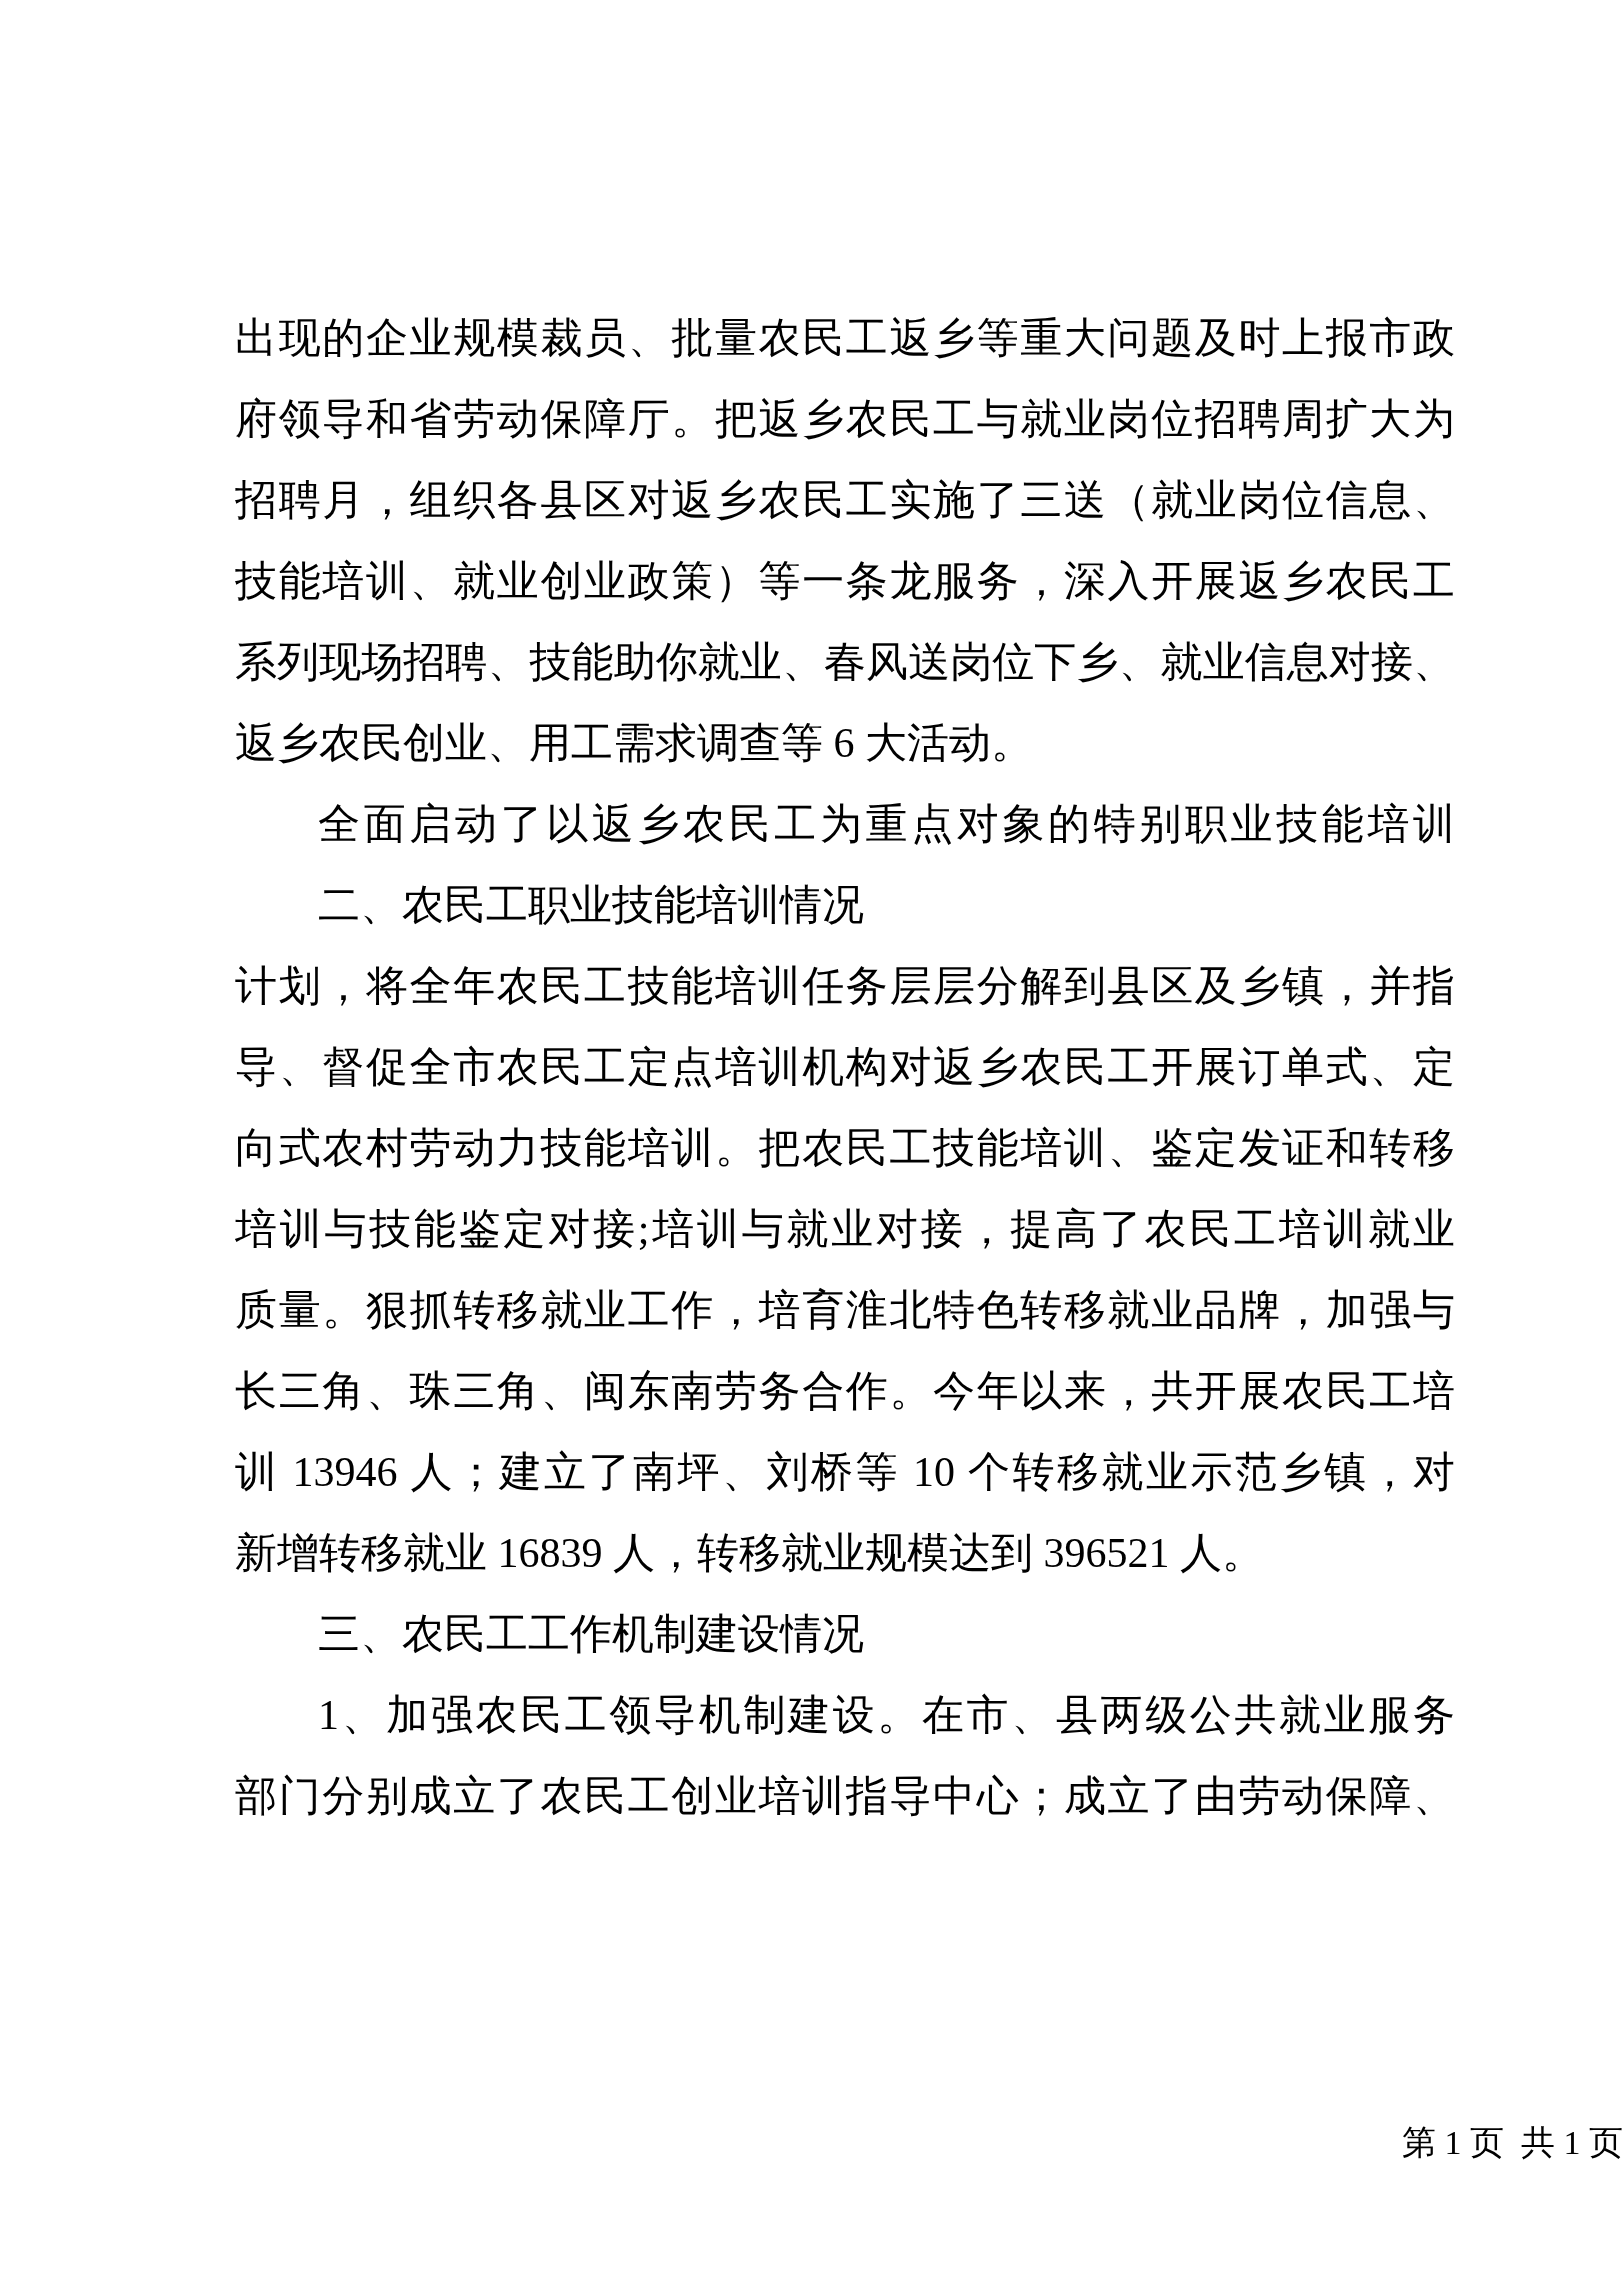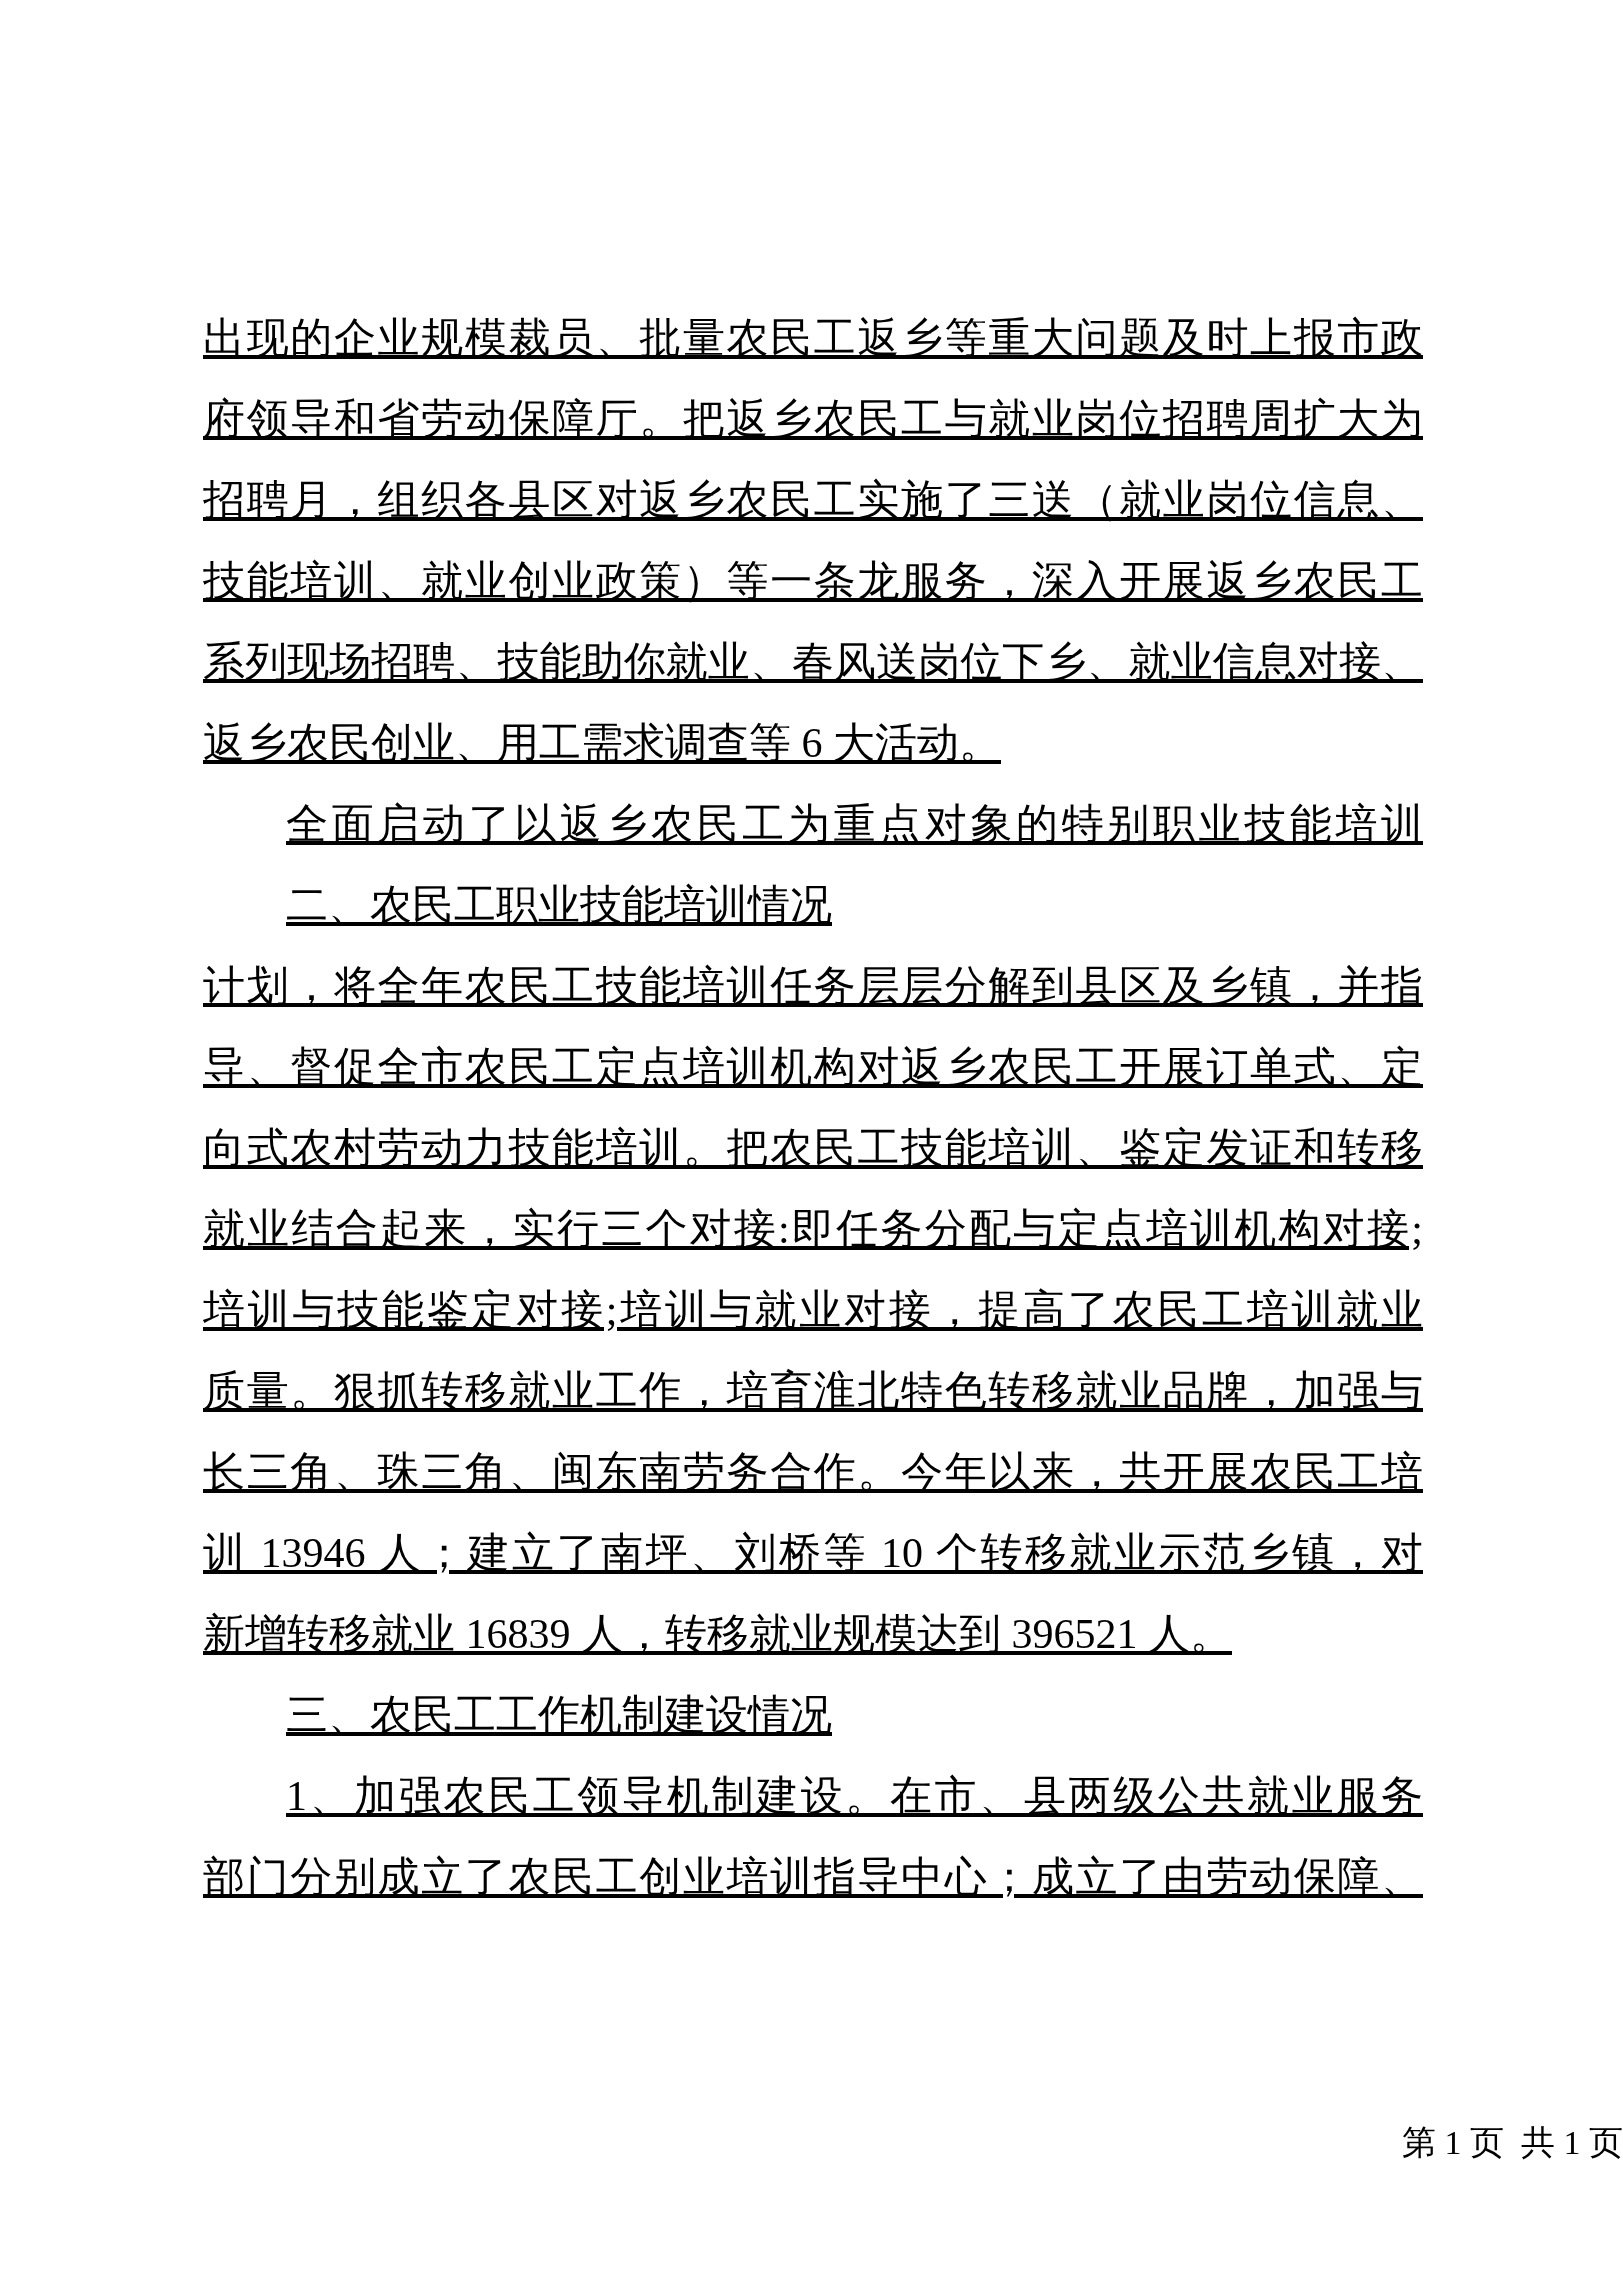--- a/index.html
+++ b/index.html
@@ -12,24 +12,23 @@
     color: #000000;
     font-family: "Liberation Serif", "DejaVu Serif", serif;
   }
   .doc-page {
     position: absolute;
     inset: 0;
     background: #ffffff;
   }
   .doc-body {
     position: absolute;
-    left: 203px;
+    left: 235px;
     top: 298px;
     width: 1220px;
-    text-decoration: underline;
   }
   .line {
     font-size: 42px;
     line-height: 81px;
     height: 81px;
     white-space: nowrap;
     text-align: justify;
     text-justify: inter-ideograph;
   }
   
@@ -58,21 +57,20 @@
     <div class="line full">府领导和省劳动保障厅。把返乡农民工与就业岗位招聘周扩大为</div>
     <div class="line full">招聘月，组织各县区对返乡农民工实施了三送（就业岗位信息、</div>
     <div class="line full">技能培训、就业创业政策）等一条龙服务，深入开展返乡农民工</div>
     <div class="line full">系列现场招聘、技能助你就业、春风送岗位下乡、就业信息对接、</div>
     <div class="line short">返乡农民创业、用工需求调查等 6 大活动。</div>
     <div class="line full ind">全面启动了以返乡农民工为重点对象的特别职业技能培训</div>
     <div class="line short ind">二、农民工职业技能培训情况</div>
     <div class="line full">计划，将全年农民工技能培训任务层层分解到县区及乡镇，并指</div>
     <div class="line full">导、督促全市农民工定点培训机构对返乡农民工开展订单式、定</div>
     <div class="line full">向式农村劳动力技能培训。把农民工技能培训、鉴定发证和转移</div>
-    <div class="line full">就业结合起来，实行三个对接:即任务分配与定点培训机构对接;</div>
     <div class="line full">培训与技能鉴定对接;培训与就业对接，提高了农民工培训就业</div>
     <div class="line full">质量。狠抓转移就业工作，培育淮北特色转移就业品牌，加强与</div>
     <div class="line full">长三角、珠三角、闽东南劳务合作。今年以来，共开展农民工培</div>
     <div class="line full">训 13946 人；建立了南坪、刘桥等 10 个转移就业示范乡镇，对</div>
     <div class="line short">新增转移就业 16839 人，转移就业规模达到 396521 人。</div>
     <div class="line short ind">三、农民工工作机制建设情况</div>
     <div class="line full ind">1、加强农民工领导机制建设。在市、县两级公共就业服务</div>
     <div class="line full">部门分别成立了农民工创业培训指导中心；成立了由劳动保障、</div>
   </div>
   <div class="page-footer">第 1 页  共 1 页</div>

